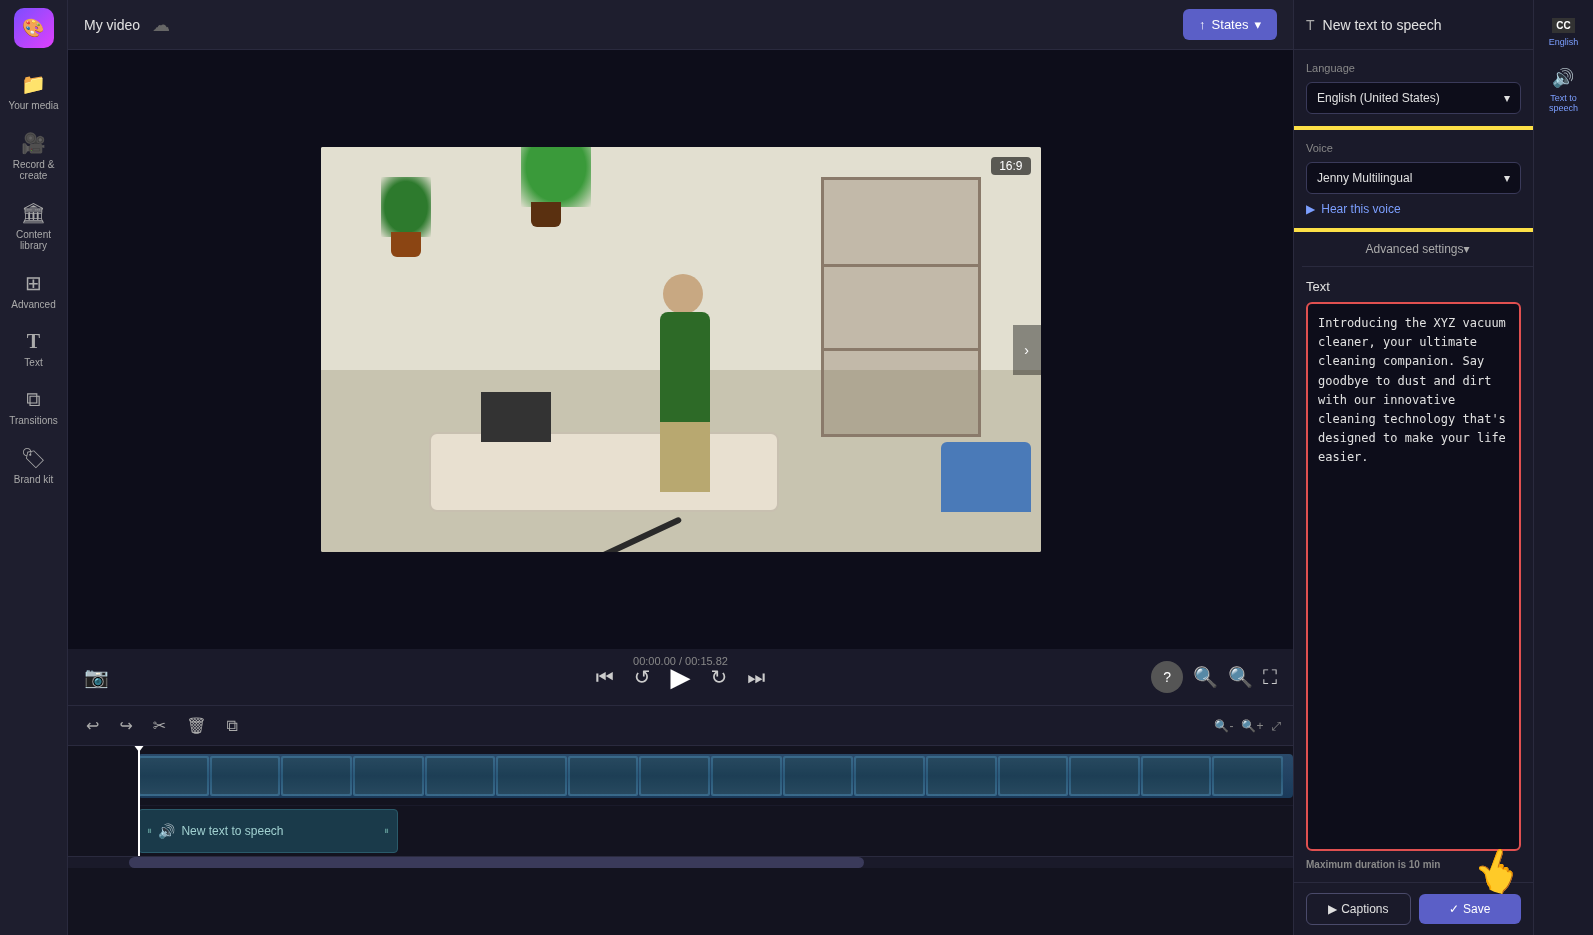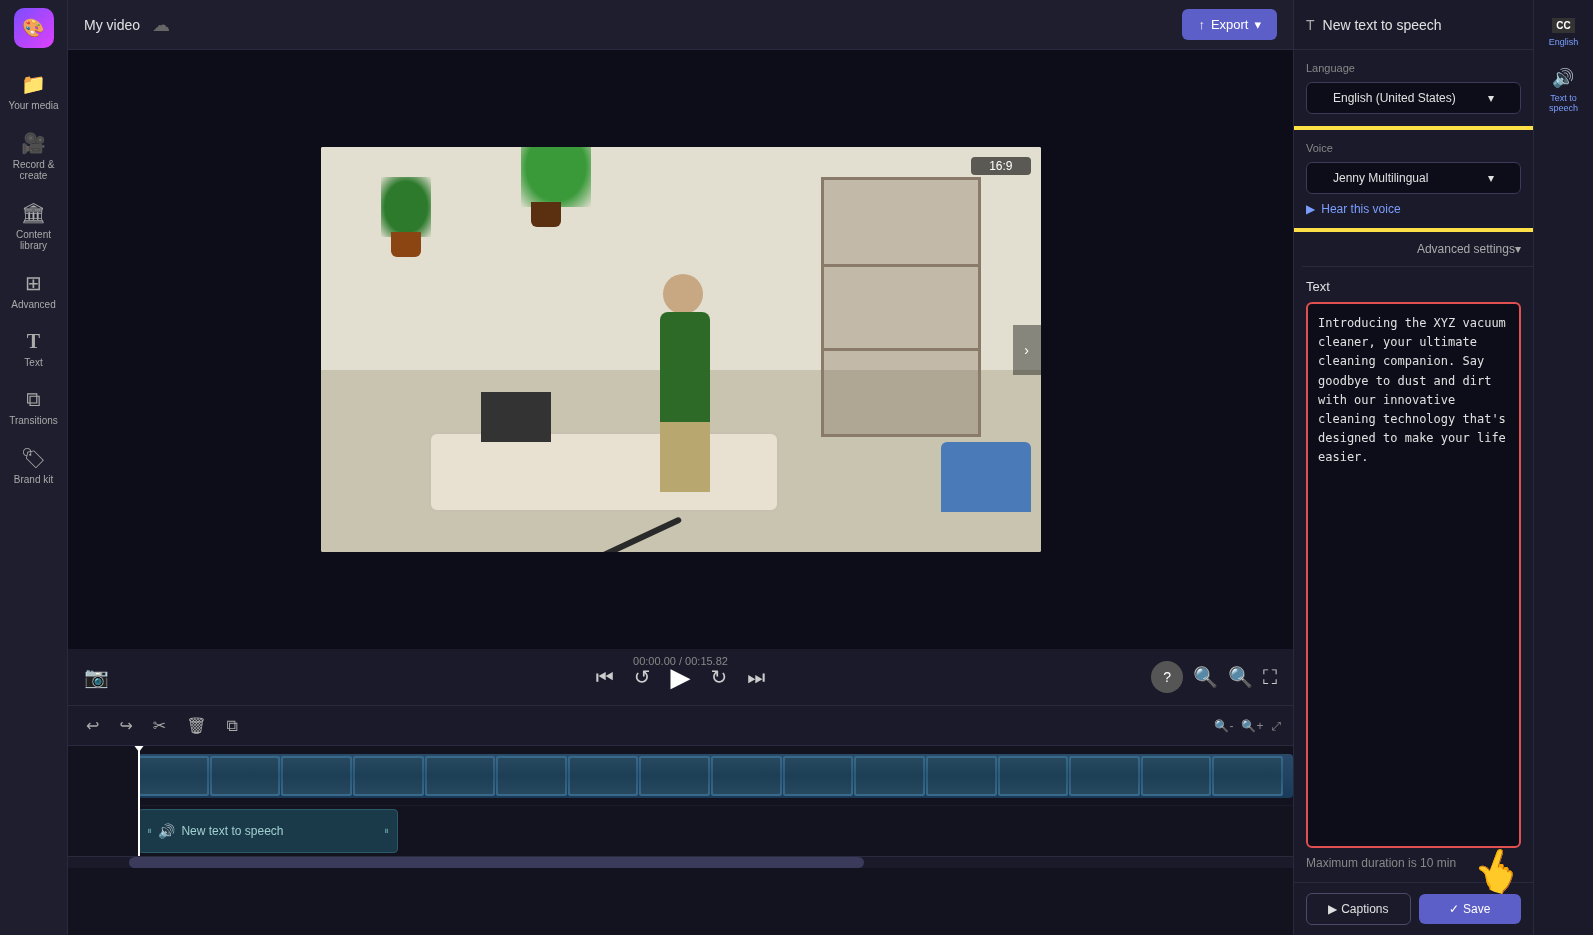--- a/index.html
+++ b/index.html
@@ -252,21 +252,21 @@
       width: 80px;
       height: 60px;
       background: #555;
     }
     .aspect-badge {
       position: absolute;
       top: 10px;
       right: 10px;
       background: rgba(0,0,0,0.6);
       color: #fff;
-      padding: 2px 18px;
+      padding: 2px 8px;
       border-radius: 4px;
       font-size: 12px;
     }
     .nav-arrow-left, .nav-arrow-right {
       position: absolute;
       top: 50%;
       transform: translateY(-50%);
       background: rgba(0,0,0,0.4);
       color: #fff;
       border: none;
@@ -493,41 +493,41 @@
       font-size: 11px;
       color: #888;
       margin-bottom: 8px;
       text-transform: none;
     }
     .dropdown-select {
       width: 100%;
       background: #0d0d1a;
       border: 1px solid #3a3a5a;
       color: #e0e0e0;
-      padding: 8px 26px;
+      padding: 8px 10px;
       border-radius: 6px;
       font-size: 12px;
       cursor: pointer;
       display: flex;
       align-items: center;
       justify-content: space-between;
     }
     .hear-voice-btn {
       display: flex;
       align-items: center;
       gap: 6px;
       color: #7c9fff;
       font-size: 12px;
       cursor: pointer;
       margin-top: 8px;
     }
     .advanced-settings {
       display: flex;
       align-items: center;
-      justify-content: flex-end;
+      justify-content: center;
       padding: 10px 12px;
       cursor: pointer;
       font-size: 12px;
       color: #aaa;
       border-bottom: 1px solid #2a2a3e;
       margin-left: 8px;
     }
     .text-section {
       padding: 12px;
       flex: 1;
@@ -546,23 +546,24 @@
       border-radius: 6px;
       color: #e0e0e0;
       font-size: 12px;
       padding: 10px;
       resize: none;
       line-height: 1.6;
       min-height: 350px;
       outline: none;
     }
     .max-duration {
-      font-size: 12px;
+      font-size: 10px;
       color: #888;
       margin-top: 8px;
+      font-weight: bold;
     }
     .panel-footer {
       display: flex;
       align-items: center;
       justify-content: space-between;
       padding: 10px 12px;
       border-top: 1px solid #2a2a3e;
       gap: 8px;
     }
     .preview-btn {
@@ -676,21 +677,21 @@
 </div>
 
 <div class="main-content">
 
   <div class="header">
     <span class="header-title">My video</span>
     <span class="header-cloud-icon">☁</span>
     <div class="header-spacer"></div>
     <button class="export-btn">
       <span>↑</span>
-      <span>Export</span>
+      <span>States</span>
       <span>▾</span>
     </button>
   </div>
 
   <div class="video-area">
     <div class="video-preview">
 
       <div class="room-scene">
         <div class="room-wall"></div>
         <div class="room-floor"></div>

